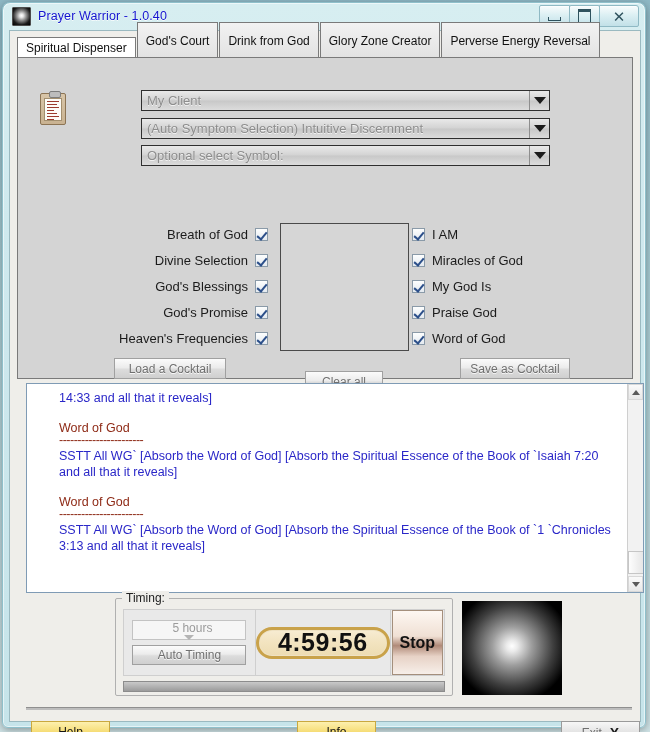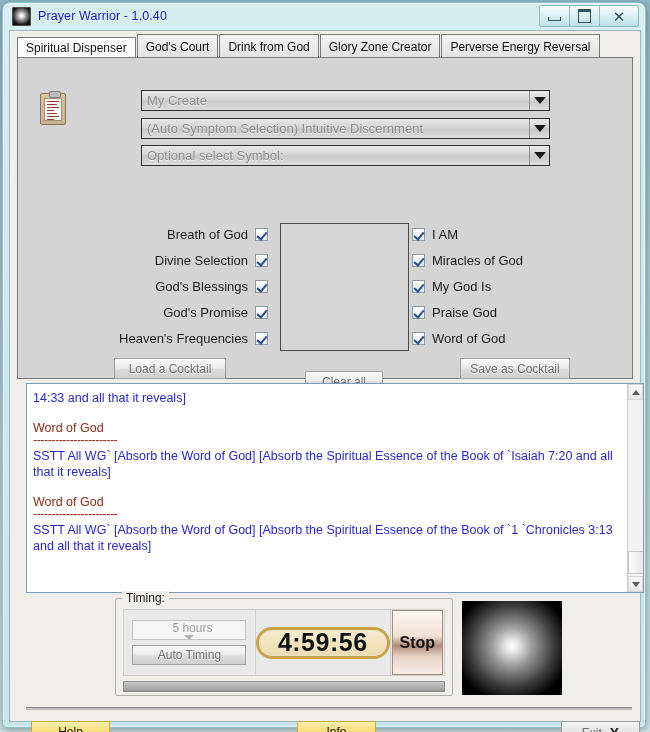--- a/index.html
+++ b/index.html
@@ -57,21 +57,21 @@
     background:#efeeea;
     border:1px solid #9ab9c0;
     box-sizing:border-box;
   }
 
   
   .tabstrip{
     position:absolute;left:7px;top:6px;height:21px;display:flex;align-items:flex-end;
   }
   .tab{
-    height:24px;padding:0 8px;display:flex;align-items:center;
+    height:36px;padding:0 8px;display:flex;align-items:center;
     font-size:12px;color:#111;
     background:linear-gradient(180deg,#f2f2f2 0%,#e2e2e2 100%);
     border:1px solid #7a7a7a;border-bottom:none;
     margin-right:1px;box-sizing:border-box;
   }
   .tab.active{
     background:#ffffff;height:21px;border-bottom:1px solid #fff;
   }
   .tabpage{
     position:absolute;left:7px;top:26px;width:616px;height:322px;
@@ -159,20 +159,21 @@
   .b-clearsel{position:absolute;left:96px;top:326px;width:116px;height:21px;}
   .b-clearall{position:absolute;left:287px;top:313px;width:78px;height:21px;}
   .b-save{position:absolute;left:442px;top:300px;width:110px;height:21px;}
   .b-create{position:absolute;left:442px;top:326px;width:110px;height:21px;}
 
   
   .output{
     position:absolute;left:16px;top:352px;width:618px;height:210px;
     background:#ffffff;border:1px solid #7f9bb5;box-sizing:border-box;
     overflow:hidden;
+    padding-left:26px;
   }
   .output-inner{padding:6px 8px 0 6px;}
   .oline{font-size:12.5px;line-height:16px;color:#2a27c8;white-space:pre-wrap;word-wrap:break-word;}
   .oline.head{color:#8e2a16;margin-top:14px;}
   .oline.rule{color:#8e2a16;letter-spacing:-0.5px;margin-top:-2px;line-height:13px;}
   .oline.body{margin-top:1px;padding-right:22px;}
   .oline.first{margin-top:0;}
 
   .vscroll{
     position:absolute;right:0;top:0;width:16px;height:100%;
@@ -303,21 +304,21 @@
             <div class="clip-line m"></div>
             <div class="clip-line l"></div>
             <div class="clip-line s"></div>
             <div class="clip-line m"></div>
             <div class="clip-line l"></div>
             <div class="clip-line s"></div>
           </div>
         </div>
 
         <div class="combo" style="left:123px;top:32px;width:409px;">
-          <div class="ctext">My Create</div>
+          <div class="ctext">My Client</div>
           <div class="carrow">
               <span class="arrow-dn"></span>
             </div>
         </div>
 
         <div class="combo" style="left:123px;top:60px;width:409px;">
           <div class="ctext">(Auto Symptom Selection) Intuitive Discernment</div>
           <div class="carrow">
               <span class="arrow-dn"></span>
             </div>

